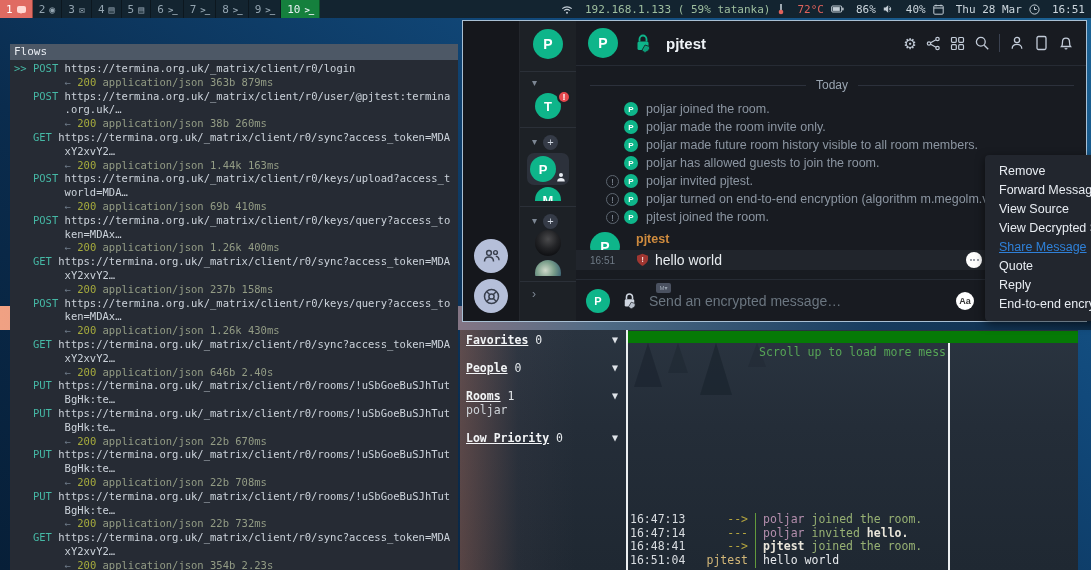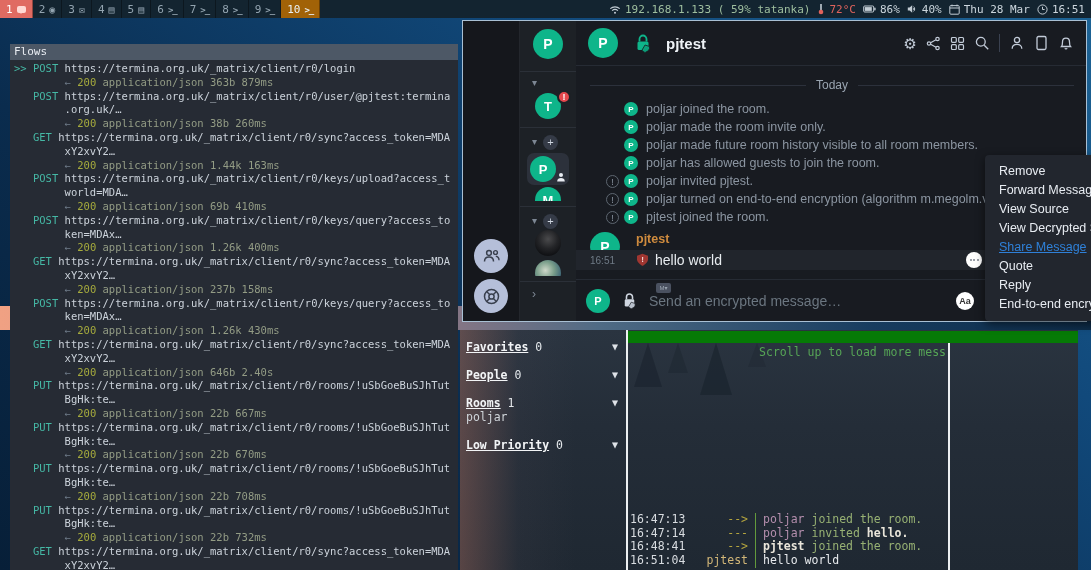--- a/index.html
+++ b/index.html
@@ -13,33 +13,33 @@
       linear-gradient(215deg,#1d6496 0%,#11497b 30%,#0a2c4e 65%,#071f38 100%);
     background-size:100% 24px,100% 100%;
     background-position:0 306px,0 0;
     background-repeat:no-repeat;
   }
   
   .topbar{position:absolute;left:0;top:0;width:1091px;height:18px;background:#132430;display:flex;align-items:center;font-family:"DejaVu Sans Mono",monospace;font-size:11px;color:#93a4b0;}
   .ws-list{display:flex;height:18px;}
   .ws{display:flex;align-items:center;gap:4px;padding:0 6px;border-right:1px solid rgba(0,0,0,.35);cursor:pointer;}
   .ws.urgent{background:#e06b62;color:#fff;}
-  .ws.focused{background:#a16207;color:#eaf1f5;}
+  .ws.focused{background:#15803d;color:#eaf1f5;}
   .ws-icon{display:inline-block;line-height:1;}
   .ws-icon.globe::before{content:"◉";font-size:10px;}
   .ws-icon.mail::before{content:"✉";font-size:10px;}
   .ws-icon.book::before{content:"▤";font-size:10px;}
   .ws-icon.term::before{content:">_";font-size:9px;letter-spacing:-1px;font-weight:bold;}
   .ws-icon.chat{width:9px;height:7px;background:#ffd9d4;border-radius:2px;position:relative;}
   .ws-icon.chat::after{content:"";position:absolute;left:2px;bottom:-3px;border:2px solid transparent;border-top:3px solid #ffd9d4;}
   .status{margin-left:auto;display:flex;align-items:center;gap:7px;padding-right:6px;color:#ccd6dd;}
   .status svg{display:block;}
   .st-net{color:#9fbf9f;}
   .st-temp{color:#e0635c;}
-  .seg{display:flex;align-items:center;gap:4px;}
+  .seg{display:flex;align-items:center;gap:12px;}
   
   .mitm{position:absolute;left:10px;top:44px;width:448px;height:544px;background:#262b34;font-family:"DejaVu Sans Mono",monospace;overflow:hidden;}
   .mitm-title{height:16px;background:#4d5866;color:#e8ecf2;font-size:11px;line-height:16px;padding-left:4px;}
   .mitm-body{padding:2px 0 0 4px;font-size:10.5px;line-height:13.8px;}
   .mline{white-space:pre;}
   .fp{color:#45b8a5;}
   .fm{color:#45b8a5;}
   .fu{color:#ccd3db;margin-top:28px;}
   .fa{color:#707c8a;}
   .fs{color:#a6ab3d;text-align:center;}
@@ -97,21 +97,21 @@
   .composer{height:42px;border-top:1px solid #262b34;display:flex;align-items:center;padding:0 10px;gap:10px;flex:none;position:relative;}
   .comp-md{position:absolute;left:80px;top:3px;width:15px;height:10px;background:#4a5160;border-radius:2px;color:#9aa4b0;font-size:6px;line-height:10px;text-align:center;}
   .comp-placeholder{color:#6b7680;font-size:14px;}
   .comp-format{position:absolute;right:112px;width:18px;height:18px;border-radius:50%;background:#fff;color:#333;font-size:9px;font-weight:bold;display:flex;align-items:center;justify-content:center;cursor:pointer;}
   
   .ctx-menu{position:absolute;left:985px;top:155px;width:150px;background:#22262e;border-radius:4px;box-shadow:0 3px 10px rgba(0,0,0,.55);padding:7px 0;z-index:40;}
   .ctx-item{height:19px;line-height:19px;padding:0 14px;font-size:12.5px;color:#e8ecf2;white-space:nowrap;cursor:pointer;}
   .ctx-item.active{color:#2f80d8;text-decoration:underline;}
   
   .weechat{position:absolute;left:460px;top:330px;width:618px;height:240px;background:linear-gradient(180deg,#2a3440 0%,#242d38 40%,#1f2832 100%);font-family:"DejaVu Sans Mono",monospace;font-size:11.5px;color:#d5d9de;display:flex;overflow:hidden;}
-  .wc-sidebar{width:168px;flex:none;border-right:2px solid #eceff1;padding:10px 6px;background:linear-gradient(90deg,rgba(219,135,112,.30) 0%,rgba(90,80,90,.12) 35%,rgba(0,0,0,0) 70%);position:relative;}
+  .wc-sidebar{width:168px;flex:none;border-right:2px solid #eceff1;padding:3px 6px;background:linear-gradient(90deg,rgba(219,135,112,.30) 0%,rgba(90,80,90,.12) 35%,rgba(0,0,0,0) 70%);position:relative;}
   .wc-sec{position:relative;height:14px;line-height:14px;cursor:pointer;}
   .wc-sec-label{font-weight:bold;text-decoration:underline;color:#f2f4f6;}
   .wc-sec-count{color:#e3e7ea;}
   .wc-sec-arrow{position:absolute;right:2px;top:0;color:#dfe3e8;font-size:10px;}
   .wc-sec-arrow::before{content:"▼";}
   .wc-room{height:14px;line-height:14px;color:#cfd4d9;cursor:pointer;}
   .sp14{height:14px;}
   .wc-chat{flex:1;position:relative;}
   .wc-loadbar{position:absolute;left:0;right:0;top:1px;height:12px;background:#067a06;}
   .wc-scroll{position:absolute;right:132px;top:15px;color:#56a556;white-space:nowrap;}
@@ -287,21 +287,20 @@
         <div class="mline"><span class="fp">   </span><span class="fm">GET</span><span class="fu"> https://termina.org.uk/_matrix/client/r0/sync?access_token=MDA</span><span class="fa"></span><span class="fs"></span><span class="ft"></span></div>
 
         <div class="mline"><span class="fp">        </span><span class="fm"></span><span class="fu">xY2xvY2…</span><span class="fa"></span><span class="fs"></span><span class="ft"></span></div>
 
         <div class="mline"><span class="fp">        </span><span class="fm"></span><span class="fu"></span><span class="fa">← </span><span class="fs">200</span><span class="ft"> application/json 646b 2.40s</span></div>
 
         <div class="mline"><span class="fp">   </span><span class="fm">PUT</span><span class="fu"> https://termina.org.uk/_matrix/client/r0/rooms/!uSbGoeBuSJhTut</span><span class="fa"></span><span class="fs"></span><span class="ft"></span></div>
 
         <div class="mline"><span class="fp">        </span><span class="fm"></span><span class="fu">BgHk:te…</span><span class="fa"></span><span class="fs"></span><span class="ft"></span></div>
 
-        <div class="mline"><span class="fp">        </span><span class="fm"></span><span class="fu"></span><span class="fa">← </span><span class="fs">200</span><span class="ft"> application/json 22b 667ms</span></div>
 
         <div class="mline"><span class="fp">   </span><span class="fm">PUT</span><span class="fu"> https://termina.org.uk/_matrix/client/r0/rooms/!uSbGoeBuSJhTut</span><span class="fa"></span><span class="fs"></span><span class="ft"></span></div>
 
         <div class="mline"><span class="fp">        </span><span class="fm"></span><span class="fu">BgHk:te…</span><span class="fa"></span><span class="fs"></span><span class="ft"></span></div>
 
         <div class="mline"><span class="fp">        </span><span class="fm"></span><span class="fu"></span><span class="fa">← </span><span class="fs">200</span><span class="ft"> application/json 22b 670ms</span></div>
 
         <div class="mline"><span class="fp">   </span><span class="fm">PUT</span><span class="fu"> https://termina.org.uk/_matrix/client/r0/rooms/!uSbGoeBuSJhTut</span><span class="fa"></span><span class="fs"></span><span class="ft"></span></div>
 
         <div class="mline"><span class="fp">        </span><span class="fm"></span><span class="fu">BgHk:te…</span><span class="fa"></span><span class="fs"></span><span class="ft"></span></div>

